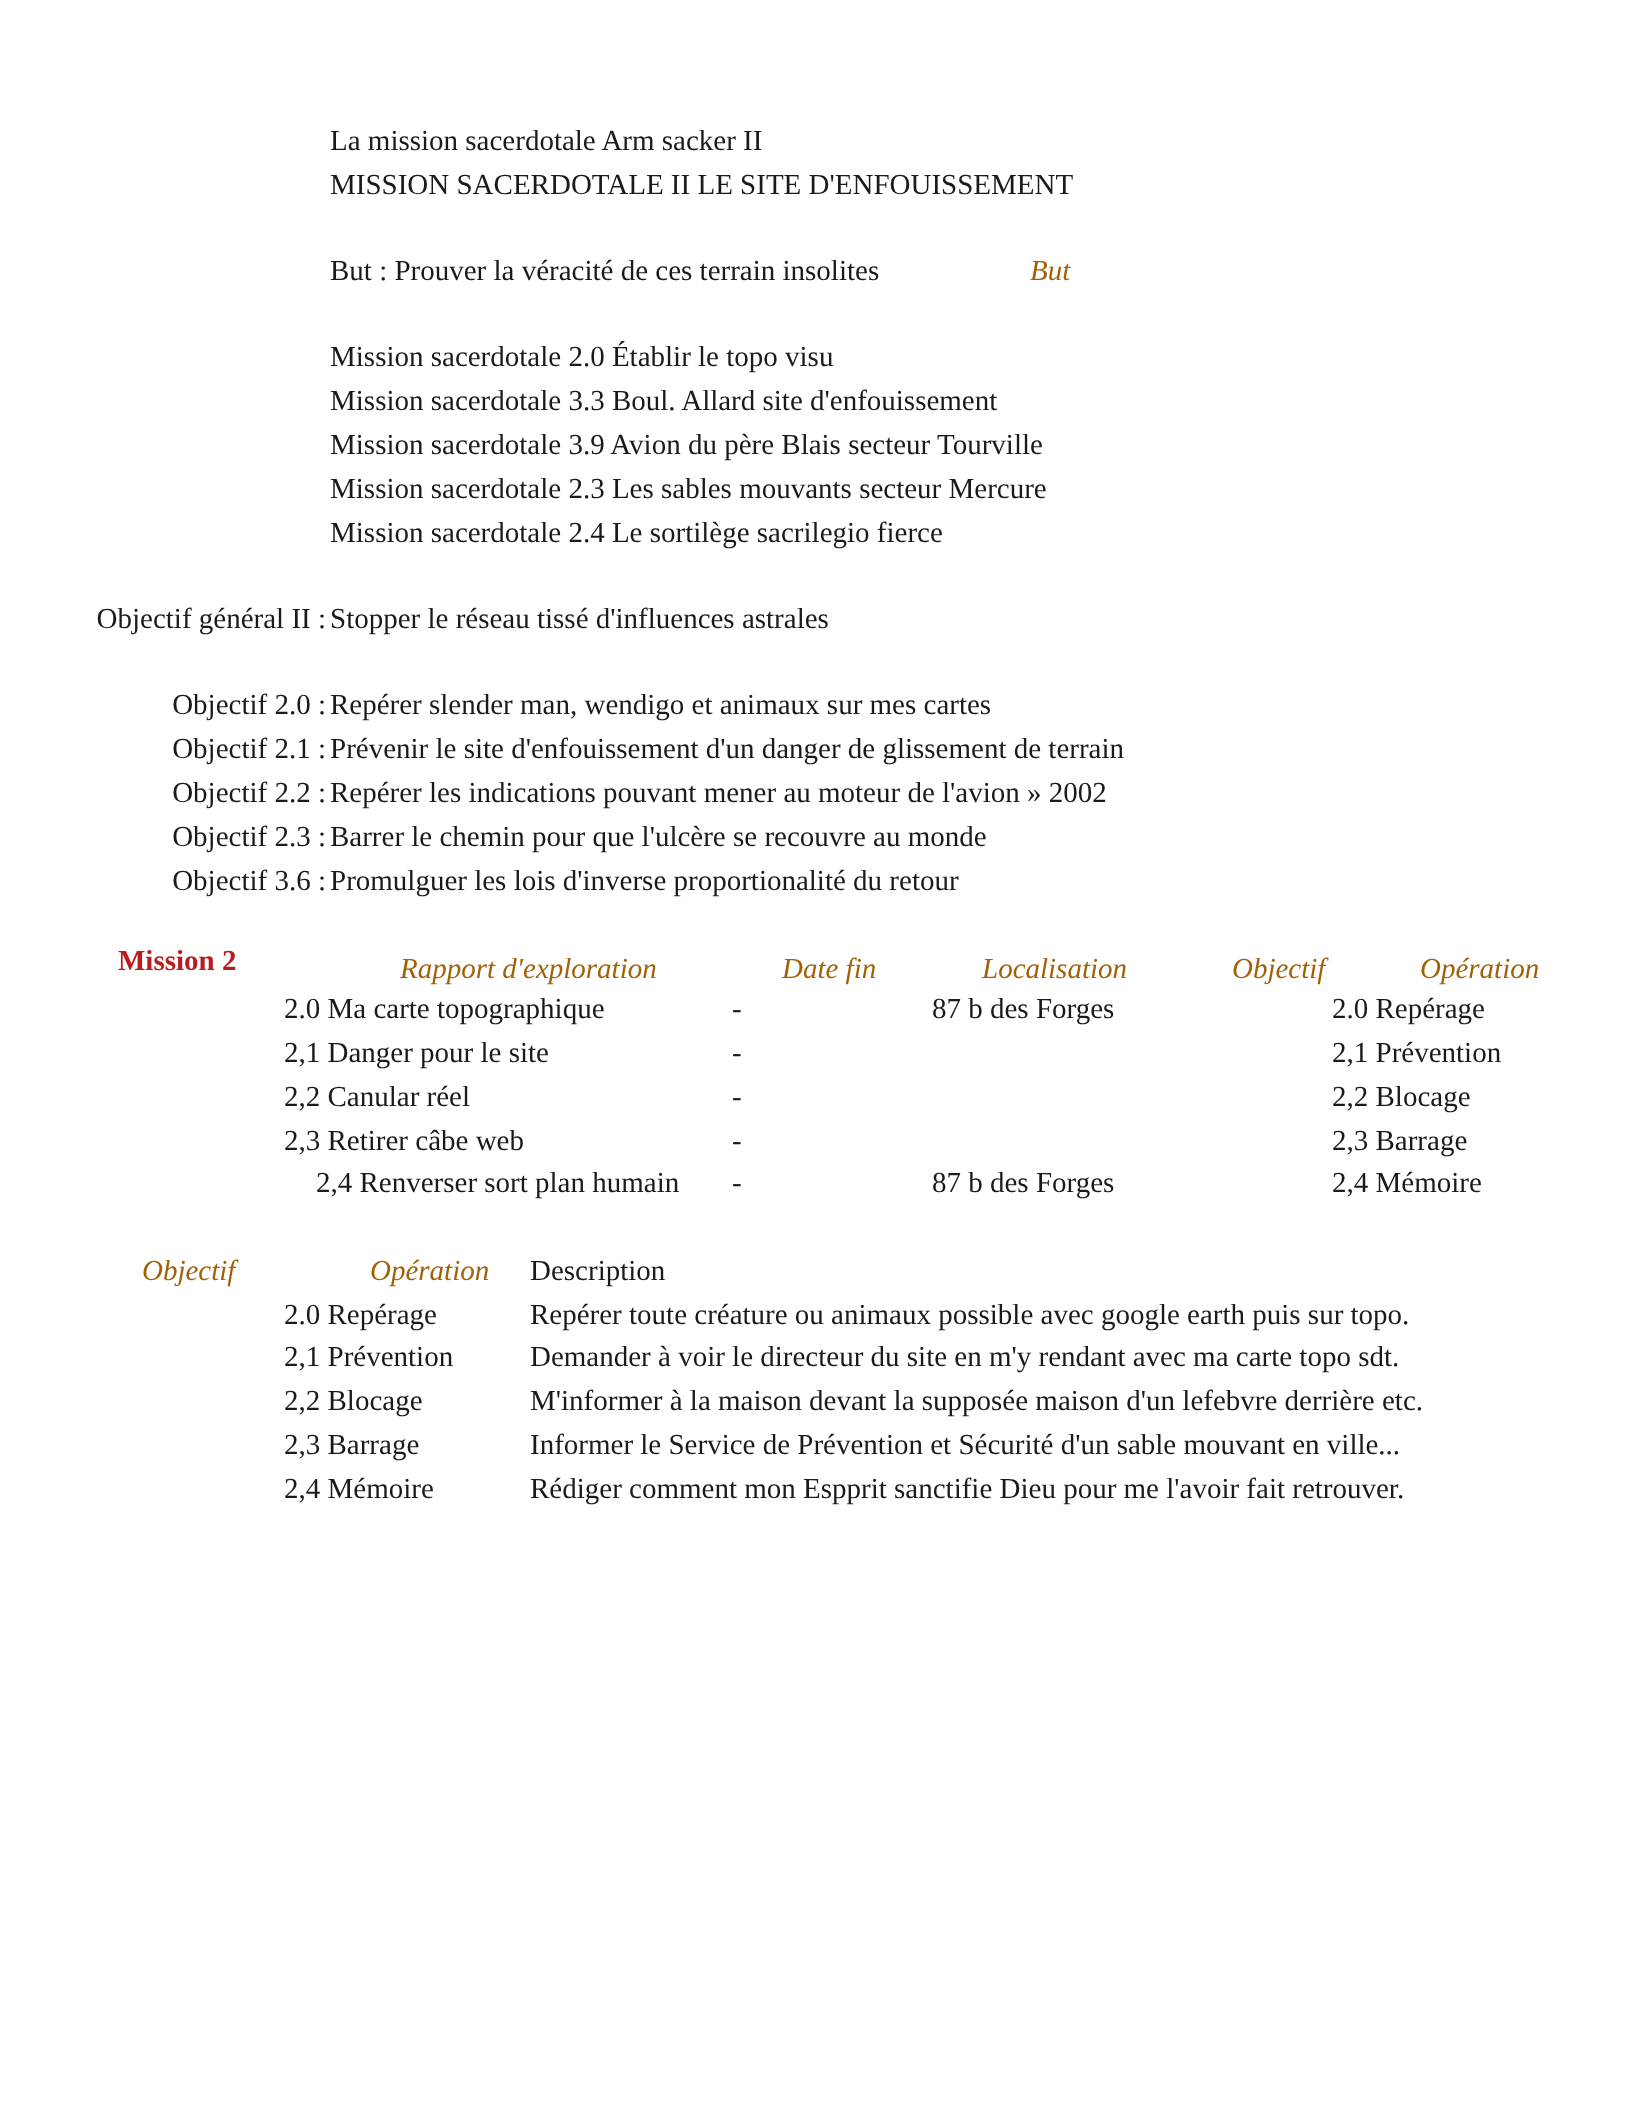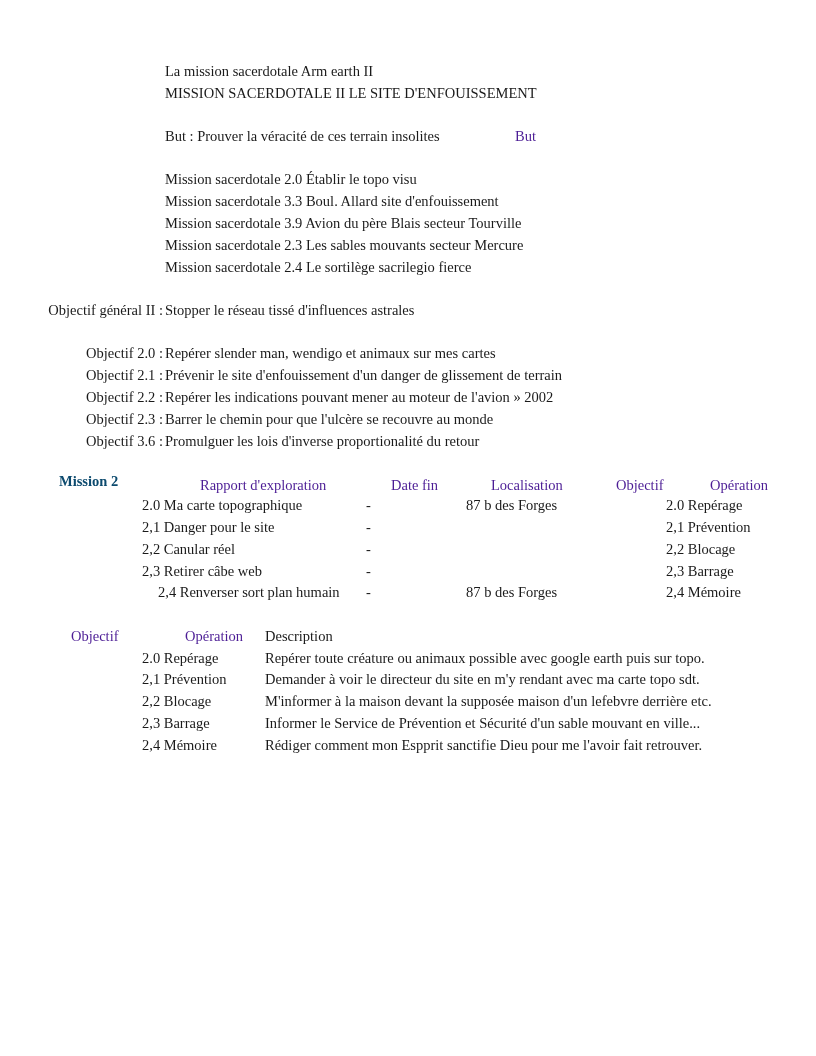--- a/index.html
+++ b/index.html
@@ -2,28 +2,28 @@
 <html><head>
   <meta charset="utf-8">
   <style>
     html, body { margin: 0; padding: 0; background: #ffffff; }
     body {
       width: 816px; height: 1056px; position: relative; overflow: hidden;
       font-family: "Liberation Serif", "DejaVu Serif", serif;
       font-size: 14.5px; color: #1a1a1a;
     }
     .abs { position: absolute; white-space: nowrap; line-height: 18px; }
-    .blue { color: #4c1d95; }
-    .red { color: #0c4a6e; font-weight: bold; }
+    .blue { color: #a16207; font-style: italic; }
+    .red { color: #b91c1c; font-weight: bold; }
   </style>
 </head>
 <body>
 
 <div>
-  <div class="abs" style="left:165px;top:62px">La mission sacerdotale Arm earth II</div>
+  <div class="abs" style="left:165px;top:62px">La mission sacerdotale Arm sacker II</div>
   <div class="abs" style="left:165px;top:84px">MISSION SACERDOTALE II LE SITE D'ENFOUISSEMENT</div>
 
   <div class="abs" style="left:165px;top:127px">But : Prouver la véracité de ces terrain insolites</div>
   <div class="abs blue" style="left:515px;top:127px">But</div>
 
   <div class="abs" style="left:165px;top:170px">Mission sacerdotale 2.0 Établir le topo visu</div>
   <div class="abs" style="left:165px;top:192px">Mission sacerdotale 3.3 Boul. Allard site d'enfouissement</div>
   <div class="abs" style="left:165px;top:214px">Mission sacerdotale 3.9 Avion du père Blais secteur Tourville</div>
   <div class="abs" style="left:165px;top:236px">Mission sacerdotale 2.3 Les sables mouvants secteur Mercure</div>
   <div class="abs" style="left:165px;top:258px">Mission sacerdotale 2.4 Le sortilège sacrilegio fierce</div>

